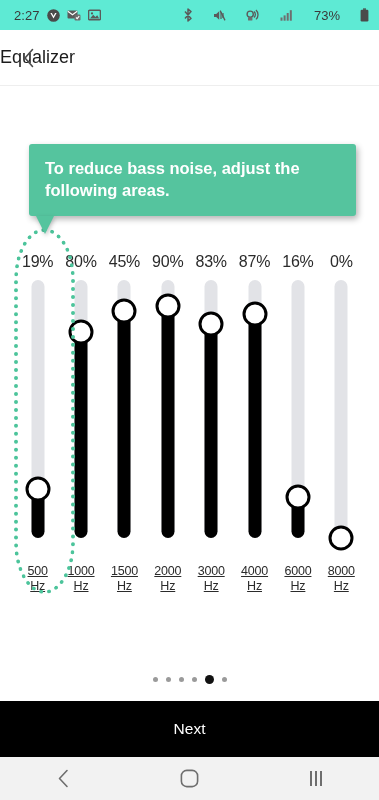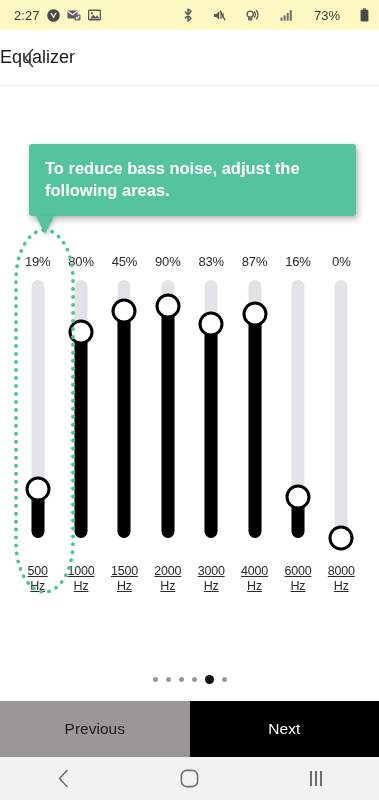--- a/index.html
+++ b/index.html
@@ -8,21 +8,21 @@
     font-family: "Liberation Sans", sans-serif;
     background: #ffffff;
     overflow: hidden;
   }
   #app { position: relative; width: 379px; height: 800px; background: #fff; }
 
   
   .statusbar {
     position: absolute; top: 0; left: 0; width: 379px; height: 30px;
     display: flex; align-items: center; justify-content: space-between;
-    padding: 0 10px 0 14px; background: #fef9c3;
+    padding: 0 10px 0 14px; background: #5eead4;
   }
   .sb-left { display: flex; align-items: center; gap: 7px; }
   .sb-time { font-size: 13px; color: #3a3a3a; letter-spacing: .1px; }
   .sb-right { display: flex; align-items: center; gap: 20px; }
   .sb-ico { display: block; }
   .sb-batt-txt { font-size: 13px; color: #3a3a3a; margin-left: 1px; }
 
   
   .appbar {
     position: absolute; top: 30px; left: 0; width: 379px; height: 55px;
@@ -75,21 +75,21 @@
   .eq {
     position: absolute; left: 0; top: 0; width: 379px; height: 604px;
     display: flex; align-items: flex-start;
     padding: 0 16px;
   }
   .band {
     flex: 1 1 0; display: flex; flex-direction: column; align-items: center;
     position: relative;
   }
   .band-pct {
-    margin-top: 168px; font-size: 13px; color: #2b2b2b; letter-spacing: -.2px;
+    margin-top: 168px; font-size: 16px; color: #2b2b2b; letter-spacing: -.2px;
     height: 16px; line-height: 16px;
   }
 
   .slider {
     position: relative; width: 24px; height: 258px; margin-top: 10px;
   }
   .slider-track {
     position: absolute; left: 50%; transform: translateX(-50%);
     top: 0; width: 13px; height: 258px;
     background: #e2e3e7; border-radius: 7px;
@@ -320,21 +320,20 @@
   <div class="pager" id="pager-root">
       <div class="dot"></div>
       <div class="dot"></div>
       <div class="dot"></div>
       <div class="dot"></div>
       <div class="dot active"></div>
       <div class="dot"></div>
     </div>
 
   <div class="btnbar">
-    <div class="btn btn-prev">Previous</div>
     <div class="btn btn-next">Next</div>
   </div>
 
   <div class="navbar">
     <div class="nav-item">
       <svg width="13" height="19" viewBox="0 0 13 19">
         <path d="M10 1.5 L2.5 9.5 L10 17.5" stroke="#6e6e6e" stroke-width="1.6" fill="none" stroke-linecap="round" stroke-linejoin="round"></path>
       </svg>
     </div>
     <div class="nav-item">

